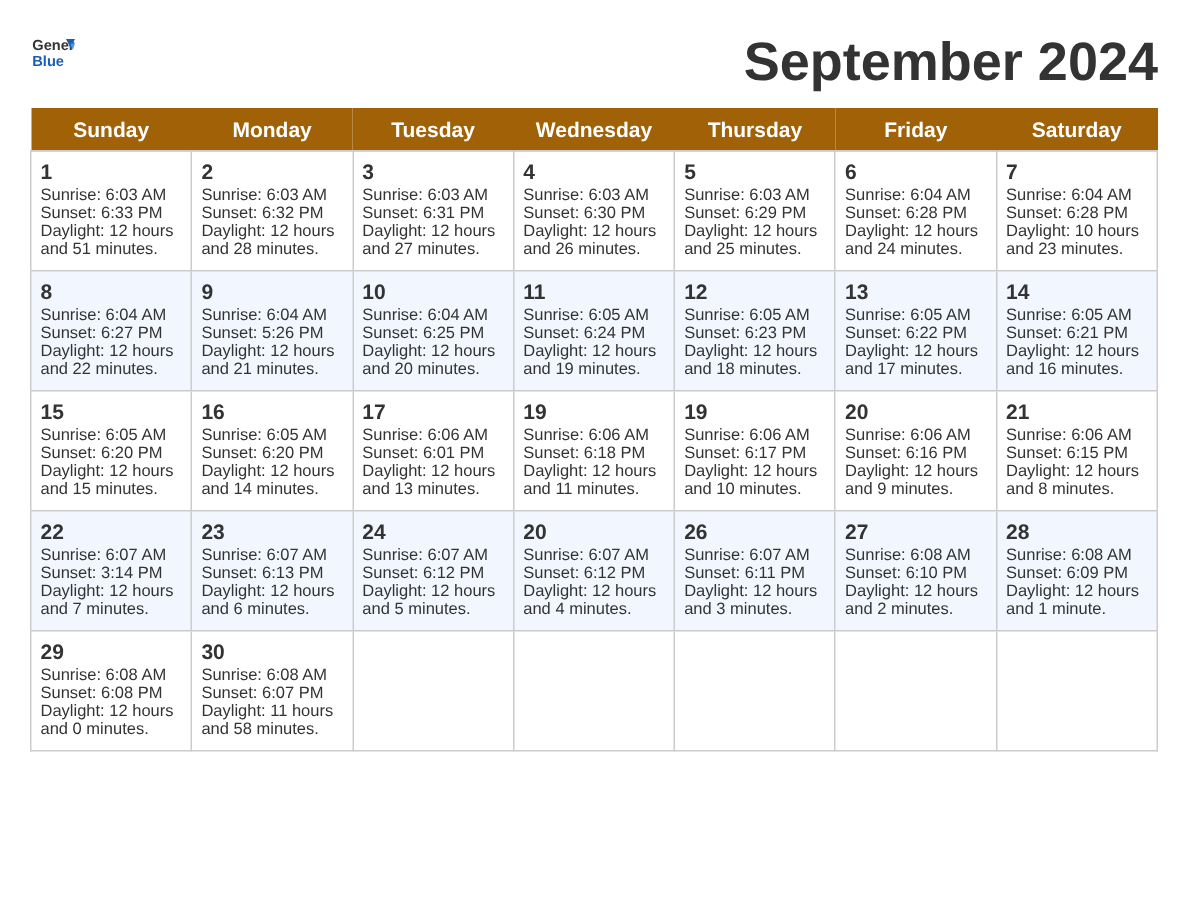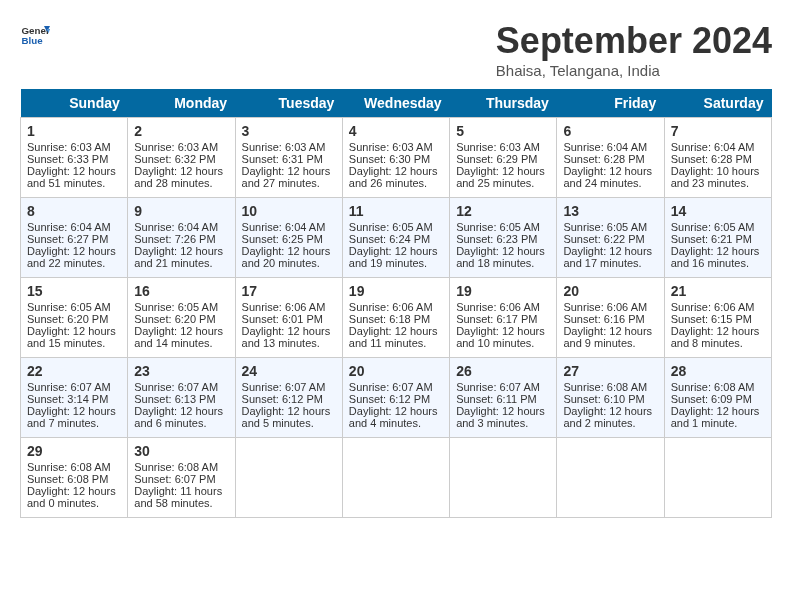--- a/index.html
+++ b/index.html
@@ -36,23 +36,23 @@
     .location {
       font-size: 15px;
       color: #555;
     }
     table {
       width: 100%;
       border-collapse: collapse;
       table-layout: fixed;
     }
     th {
-      background-color: #0369a1;
+      background-color: #a16207;
       color: #fff;
-      text-align: right;
+      text-align: center;
       padding: 6px 8px;
       font-size: 14px;
       font-weight: bold;
     }
     td {
       border: 1px solid #ccc;
       vertical-align: top;
       padding: 5px 6px;
       font-size: 11px;
       color: #333;
@@ -81,21 +81,20 @@
   <div class="logo">
     <svg class="logo-icon" viewBox="0 0 40 40">
       <text x="2" y="18" font-size="13" font-weight="bold" fill="#333">General</text>
       <text x="2" y="32" font-size="13" font-weight="bold" fill="#1a5faf">Blue</text>
       <polygon points="32,8 40,8 36,16" fill="#1a5faf"></polygon>
       <polygon points="36,12 40,12 38,18" fill="#5599dd"></polygon>
     </svg>
   </div>
   <div class="title-block">
     <div class="month-title">September 2024</div>
-    <div class="location">Bhaisa, Telangana, India</div>
   </div>
 </div>
 
 <table>
   <thead>
     <tr>
       <th>Sunday</th>
       <th>Monday</th>
       <th>Tuesday</th>
       <th>Wednesday</th>
@@ -109,21 +108,21 @@
         <td><span class="day-num">1</span><span>Sunrise: 6:03 AM</span><br><span>Sunset: 6:33 PM</span><br><span>Daylight: 12 hours and 51 minutes.</span></td>
         <td><span class="day-num">2</span><span>Sunrise: 6:03 AM</span><br><span>Sunset: 6:32 PM</span><br><span>Daylight: 12 hours and 28 minutes.</span></td>
         <td><span class="day-num">3</span><span>Sunrise: 6:03 AM</span><br><span>Sunset: 6:31 PM</span><br><span>Daylight: 12 hours and 27 minutes.</span></td>
         <td><span class="day-num">4</span><span>Sunrise: 6:03 AM</span><br><span>Sunset: 6:30 PM</span><br><span>Daylight: 12 hours and 26 minutes.</span></td>
         <td><span class="day-num">5</span><span>Sunrise: 6:03 AM</span><br><span>Sunset: 6:29 PM</span><br><span>Daylight: 12 hours and 25 minutes.</span></td>
         <td><span class="day-num">6</span><span>Sunrise: 6:04 AM</span><br><span>Sunset: 6:28 PM</span><br><span>Daylight: 12 hours and 24 minutes.</span></td>
         <td><span class="day-num">7</span><span>Sunrise: 6:04 AM</span><br><span>Sunset: 6:28 PM</span><br><span>Daylight: 10 hours and 23 minutes.</span></td>
       </tr>
       <tr>
         <td><span class="day-num">8</span><span>Sunrise: 6:04 AM</span><br><span>Sunset: 6:27 PM</span><br><span>Daylight: 12 hours and 22 minutes.</span></td>
-        <td><span class="day-num">9</span><span>Sunrise: 6:04 AM</span><br><span>Sunset: 7:26 PM</span><br><span>Daylight: 12 hours and 21 minutes.</span></td>
+        <td><span class="day-num">9</span><span>Sunrise: 6:04 AM</span><br><span>Sunset: 5:26 PM</span><br><span>Daylight: 12 hours and 21 minutes.</span></td>
         <td><span class="day-num">10</span><span>Sunrise: 6:04 AM</span><br><span>Sunset: 6:25 PM</span><br><span>Daylight: 12 hours and 20 minutes.</span></td>
         <td><span class="day-num">11</span><span>Sunrise: 6:05 AM</span><br><span>Sunset: 6:24 PM</span><br><span>Daylight: 12 hours and 19 minutes.</span></td>
         <td><span class="day-num">12</span><span>Sunrise: 6:05 AM</span><br><span>Sunset: 6:23 PM</span><br><span>Daylight: 12 hours and 18 minutes.</span></td>
         <td><span class="day-num">13</span><span>Sunrise: 6:05 AM</span><br><span>Sunset: 6:22 PM</span><br><span>Daylight: 12 hours and 17 minutes.</span></td>
         <td><span class="day-num">14</span><span>Sunrise: 6:05 AM</span><br><span>Sunset: 6:21 PM</span><br><span>Daylight: 12 hours and 16 minutes.</span></td>
       </tr>
       <tr>
         <td><span class="day-num">15</span><span>Sunrise: 6:05 AM</span><br><span>Sunset: 6:20 PM</span><br><span>Daylight: 12 hours and 15 minutes.</span></td>
         <td><span class="day-num">16</span><span>Sunrise: 6:05 AM</span><br><span>Sunset: 6:20 PM</span><br><span>Daylight: 12 hours and 14 minutes.</span></td>
         <td><span class="day-num">17</span><span>Sunrise: 6:06 AM</span><br><span>Sunset: 6:01 PM</span><br><span>Daylight: 12 hours and 13 minutes.</span></td>

